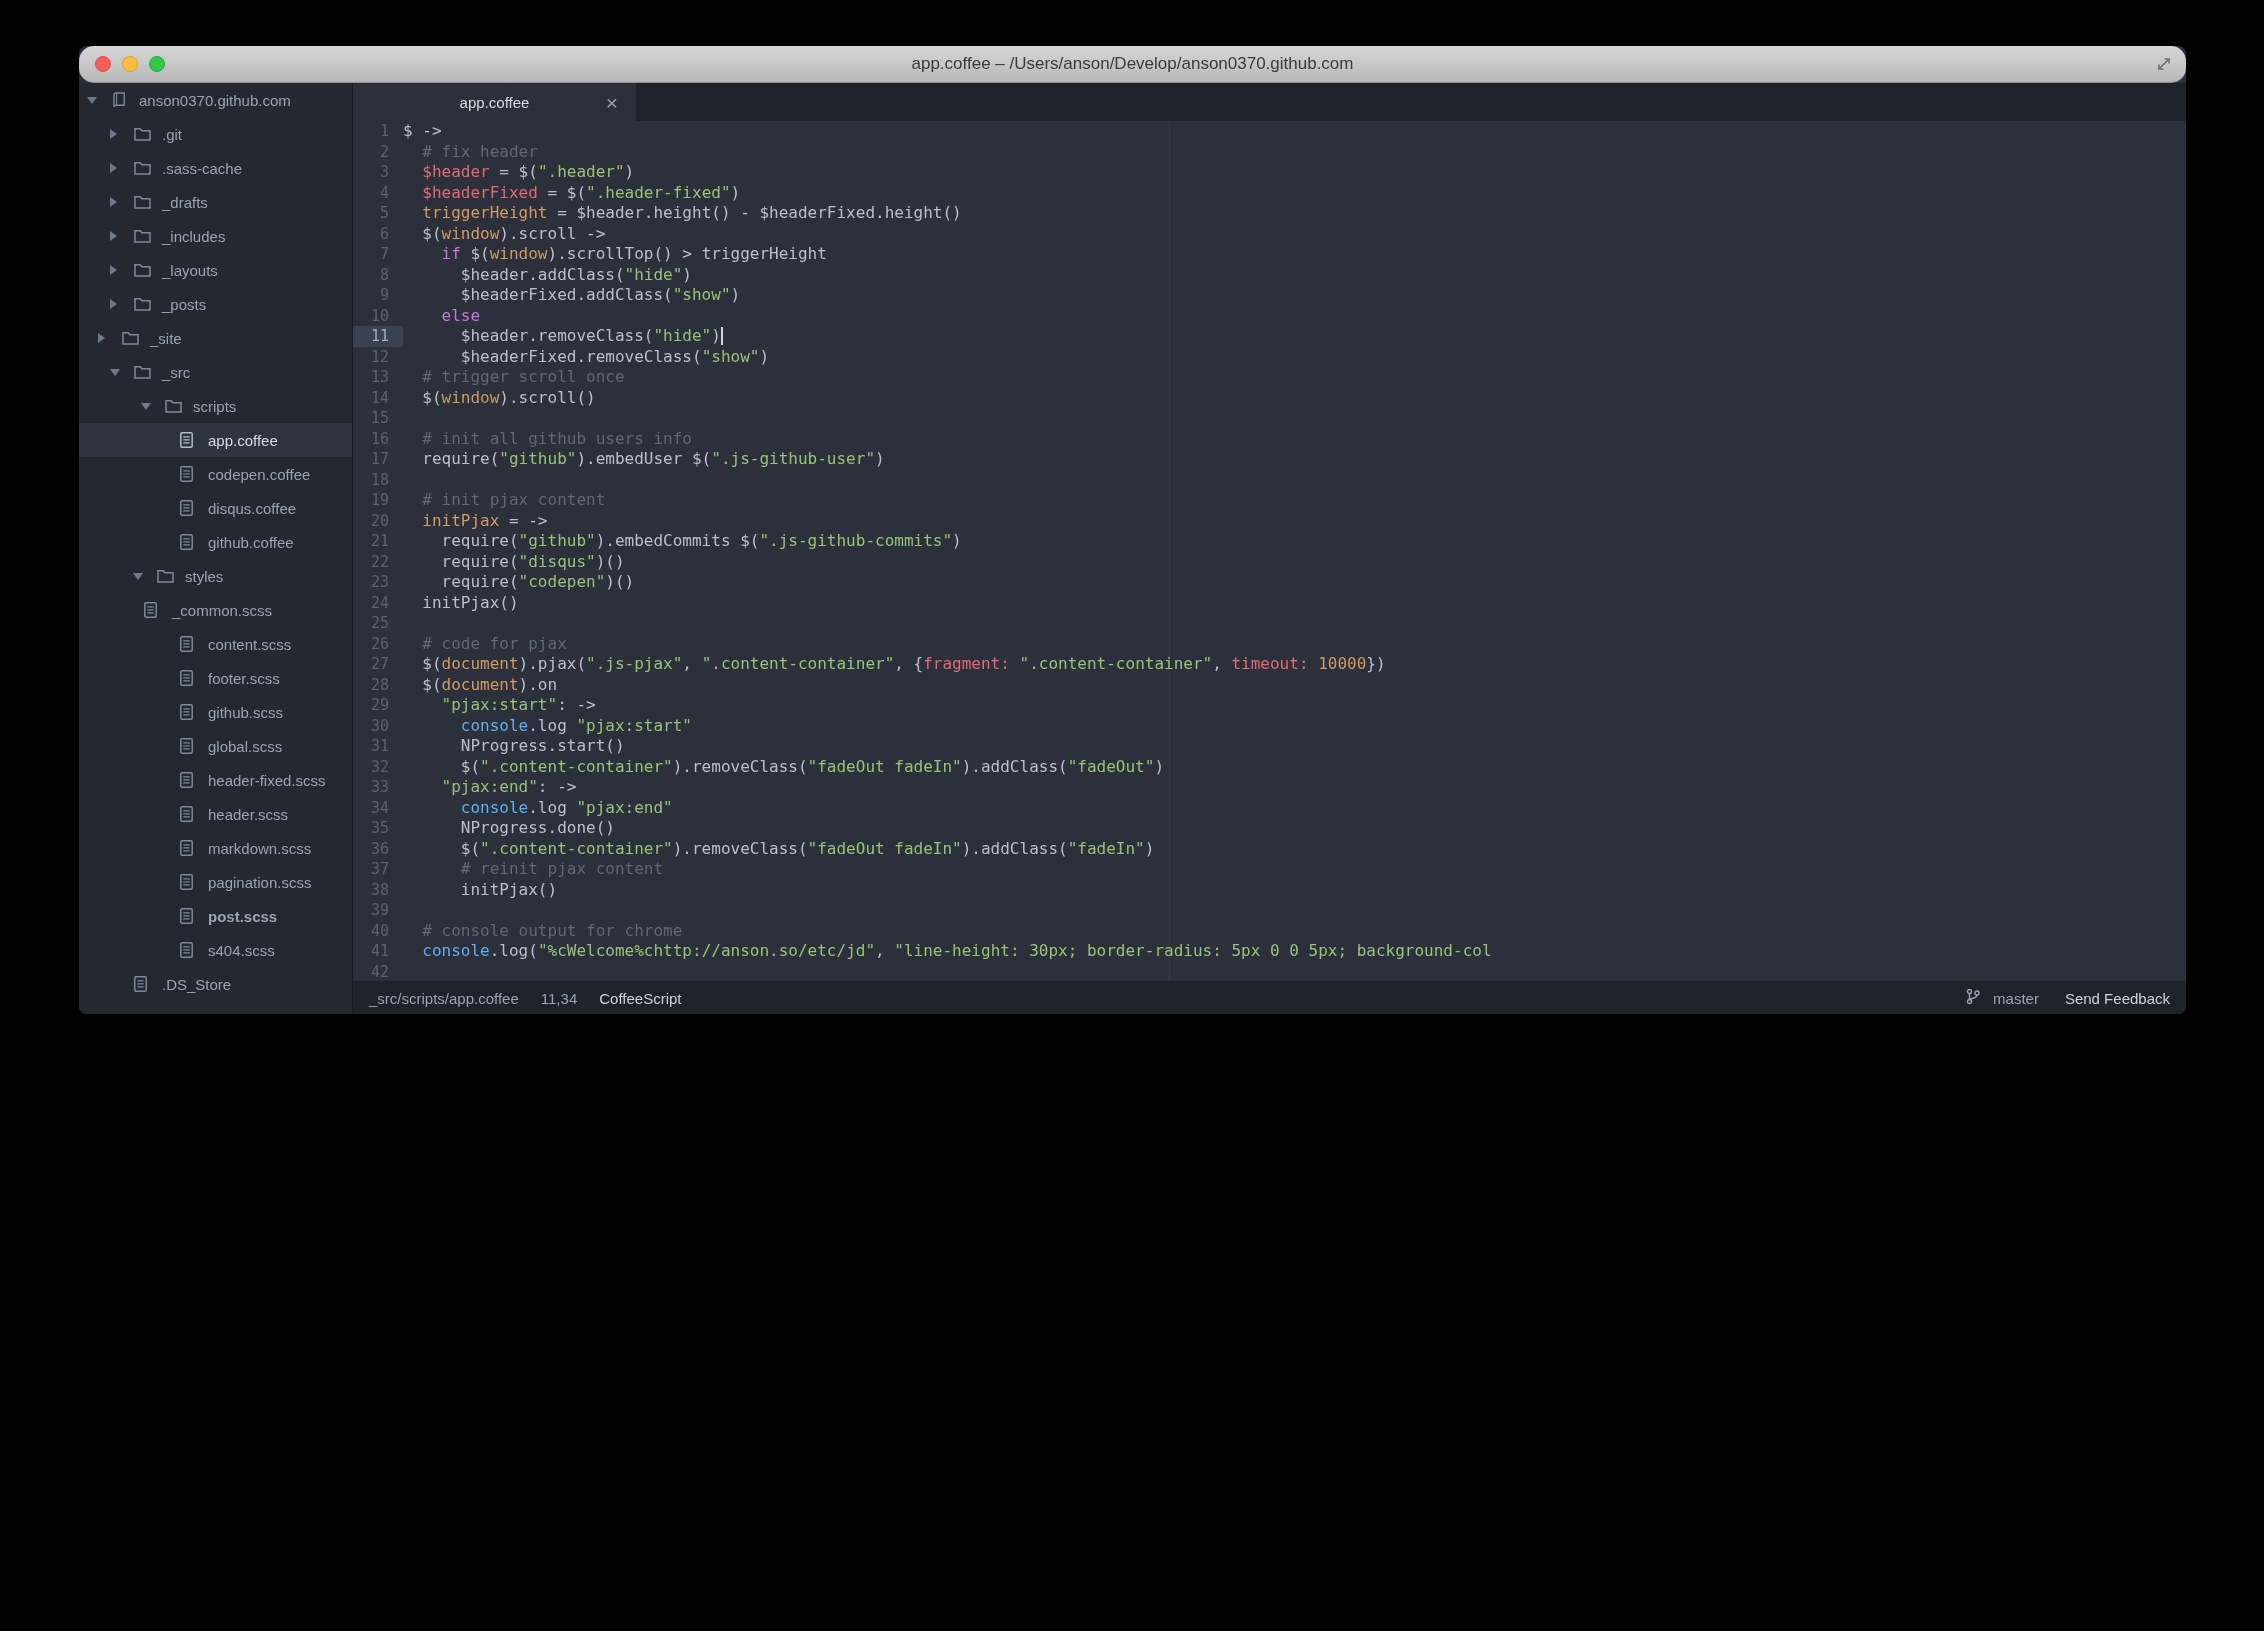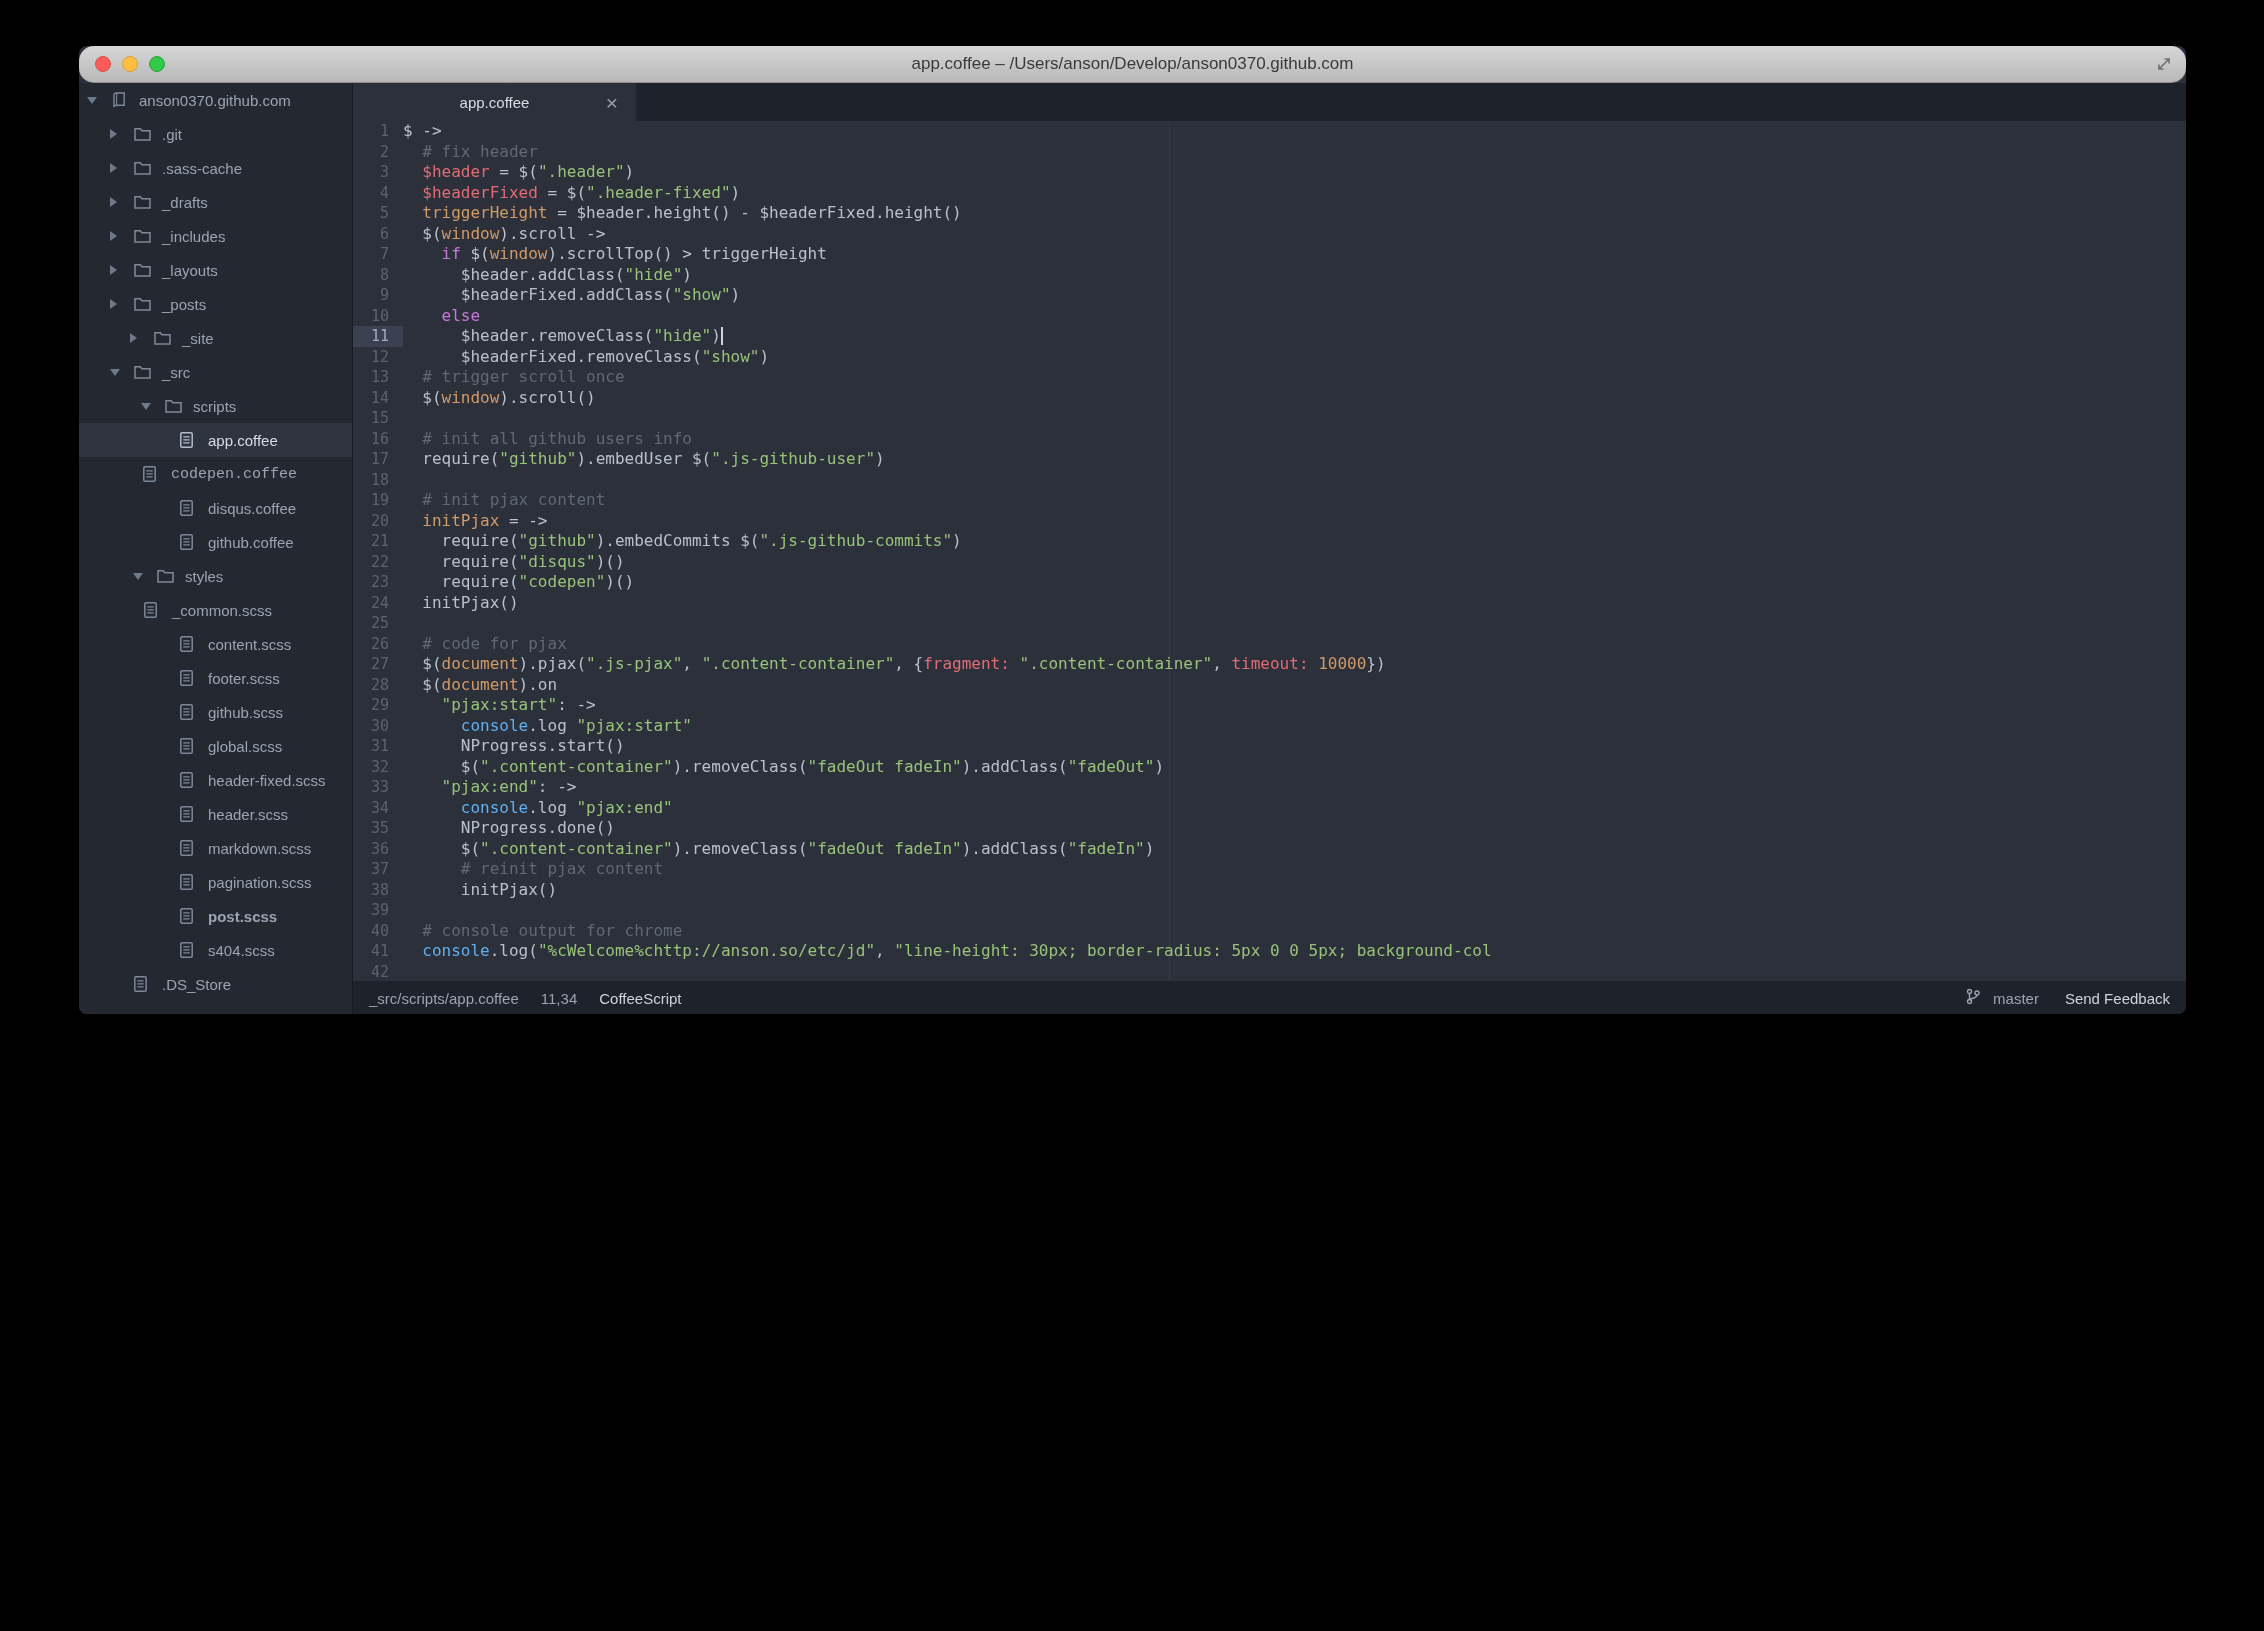--- a/index.html
+++ b/index.html
@@ -174,21 +174,21 @@
             <span class="arrow">
               <span class="tri-right"></span>
             </span>
             <span class="tree-icon">
               <svg width="17" height="14" viewBox="0 0 17 14">
                 <path d="M1 1.7 H6.2 L7.9 3.8 H16 V13 H1 Z" fill="none" stroke="currentColor" stroke-width="1.5"></path>
               </svg>
             </span>
             <span class="tree-label">_posts</span>
           </div>
-          <div class="tree-row" style="padding-left: 35px; margin-left: 16px;">
+          <div class="tree-row" style="padding-left: 19px;">
             <span class="arrow">
               <span class="tri-right"></span>
             </span>
             <span class="tree-icon">
               <svg width="17" height="14" viewBox="0 0 17 14">
                 <path d="M1 1.7 H6.2 L7.9 3.8 H16 V13 H1 Z" fill="none" stroke="currentColor" stroke-width="1.5"></path>
               </svg>
             </span>
             <span class="tree-label">_site</span>
           </div>
@@ -217,21 +217,21 @@
           <div class="tree-row selected" style="padding-left: 77px;">
             <span class="arrow"></span>
             <span class="tree-icon">
               <svg width="13" height="16" viewBox="0 0 13 16">
                 <rect x="0.8" y="0.8" width="11.4" height="14.4" rx="1.2" fill="none" stroke="currentColor" stroke-width="1.5"></rect>
                 <path d="M3.3 4.8 H9.7 M3.3 7.8 H9.7 M3.3 10.8 H9.7" stroke="currentColor" stroke-width="1.2" fill="none"></path>
               </svg>
             </span>
             <span class="tree-label">app.coffee</span>
           </div>
-          <div class="tree-row" style="padding-left: 40px; font-family: Liberation Mono, monospace;">
+          <div class="tree-row" style="padding-left: 77px;">
             <span class="arrow"></span>
             <span class="tree-icon">
               <svg width="13" height="16" viewBox="0 0 13 16">
                 <rect x="0.8" y="0.8" width="11.4" height="14.4" rx="1.2" fill="none" stroke="currentColor" stroke-width="1.5"></rect>
                 <path d="M3.3 4.8 H9.7 M3.3 7.8 H9.7 M3.3 10.8 H9.7" stroke="currentColor" stroke-width="1.2" fill="none"></path>
               </svg>
             </span>
             <span class="tree-label">codepen.coffee</span>
           </div>
           <div class="tree-row" style="padding-left: 77px;">

